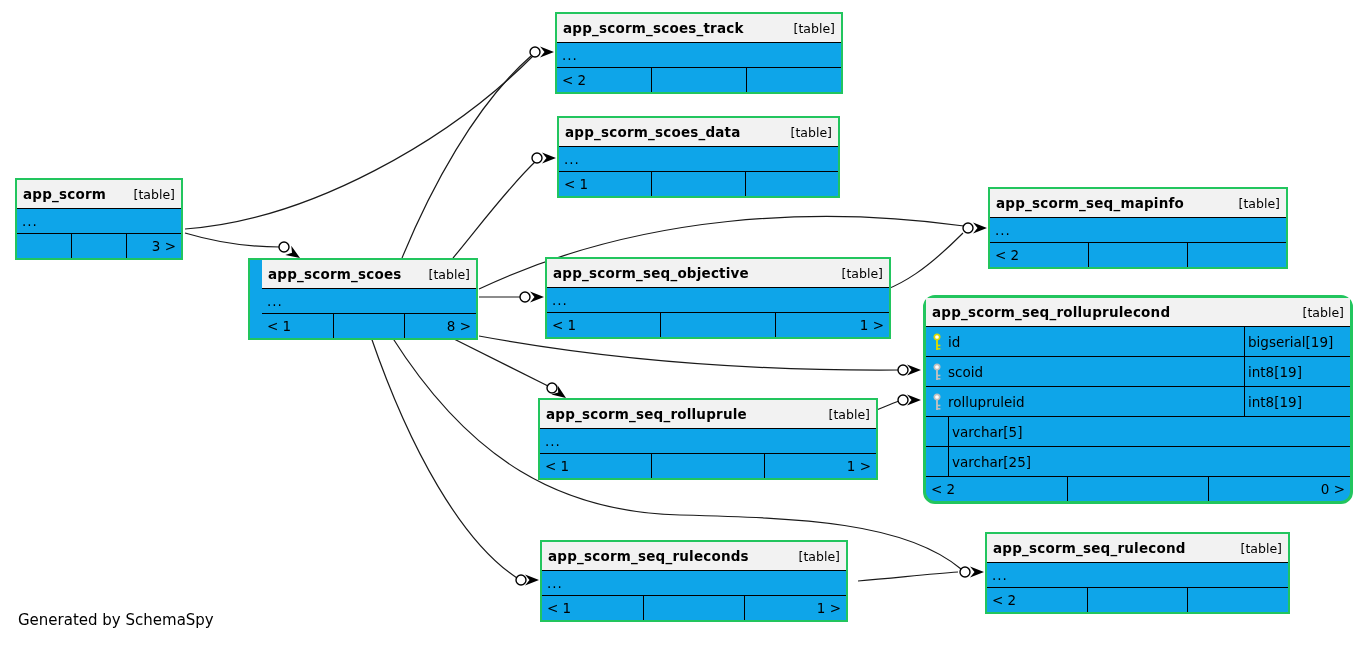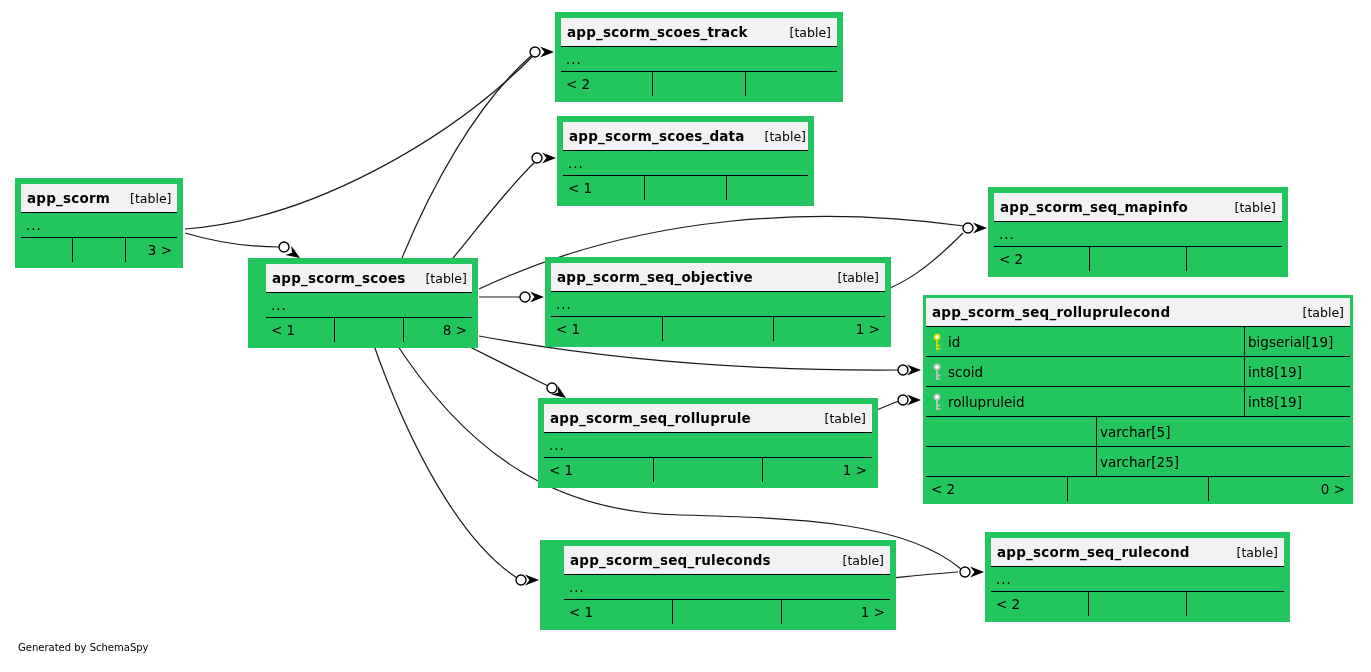--- a/index.html
+++ b/index.html
@@ -4,39 +4,39 @@
 <style>
   html,body{margin:0;padding:0;background:#ffffff;}
   #canvas{
     position:relative;width:1371px;height:672px;background:#ffffff;overflow:hidden;
     font-family:"DejaVu Sans","Liberation Sans",sans-serif;color:#000;
   }
   #edges{position:absolute;left:0;top:0;width:1371px;height:672px;}
   #edges path{fill:none;stroke:#1a1a1a;stroke-width:1.2;}
   #edges circle.ep{fill:#ffffff;stroke:#000;stroke-width:1.4;}
   #edges polygon.ah{fill:#000;stroke:none;}
-  .t{position:absolute;background:#22c55e;border:6px solid #22c55e;box-sizing:border-box;}
-  .t.emph{border-width:3px;}
+  .t{position:absolute;background:#0ea5e9;border:2px solid #22c55e;box-sizing:border-box;}
+  .t.emph{border-width:3px;border-radius:12px;}
   .th{display:flex;justify-content:space-between;align-items:center;height:28px;
       padding:0 6px;background:#f2f2f2;border-bottom:1px solid #000;}
   .tname{font-weight:bold;font-size:13.5px;letter-spacing:.2px;}
   .ttag{font-size:12.5px;margin-left:20px;}
   .trow{display:flex;align-items:center;height:24px;font-size:13.5px;}
-  .t.emph .trow{height:29px;justify-content:center;}
+  .t.emph .trow{height:29px;}
   .trow + .trow{border-top:1px solid #000;}
   .ellip{padding-left:5px;letter-spacing:1px;}
   .kcell{width:22px;flex:none;display:flex;justify-content:center;align-items:center;}
   .cname{flex:1;padding-right:4px;}
   .ctype{flex:none;width:99px;align-self:stretch;display:flex;align-items:center;
          border-left:1px solid #000;padding:0 3px;}
   .tf{display:flex;border-top:1px solid #000;height:24px;font-size:13.5px;}
   .fc{flex:1;display:flex;align-items:center;padding:0 5px;}
   .fc + .fc{border-left:1px solid #000;}
   .fc.right{justify-content:flex-end;}
-  #note{position:absolute;left:18px;top:642px;font-size:10px;}
+  #note{position:absolute;left:18px;top:611px;font-size:15px;}
 </style>
 </head>
 <body>
 
 <div id="canvas">
   <svg id="edges" xmlns="http://www.w3.org/2000/svg" viewBox="0 0 1371 672">
       <path d="M 185 229 C 310 220, 450 140, 535 54"></path>
       <path d="M 185 233 C 222 244, 252 247, 280 247"></path>
       <path d="M 402 258 C 430 190, 475 105, 531 56"></path>
       <path d="M 453 258 C 478 228, 510 185, 537 160"></path>
@@ -108,21 +108,21 @@
         <span class="tname">app_scorm_scoes_track</span>
         <span class="ttag">[table]</span>
       </div>
       <div class="trow ellip">...</div>
       <div class="tf">
         <span class="fc">&lt; 2</span>
         <span class="fc"></span>
         <span class="fc right"></span>
       </div>
     </div>
-    <div class="t" style="left: 557px; top: 116px; width: 257px;">
+    <div class="t" style="left: 557px; top: 116px; width: 283px;">
       <div class="th">
         <span class="tname">app_scorm_scoes_data</span>
         <span class="ttag">[table]</span>
       </div>
       <div class="trow ellip">...</div>
       <div class="tf">
         <span class="fc">&lt; 1</span>
         <span class="fc"></span>
         <span class="fc right"></span>
       </div>
@@ -223,21 +223,21 @@
         <span class="tname">app_scorm_seq_rolluprule</span>
         <span class="ttag">[table]</span>
       </div>
       <div class="trow ellip">...</div>
       <div class="tf">
         <span class="fc">&lt; 1</span>
         <span class="fc"></span>
         <span class="fc right">1 &gt;</span>
       </div>
     </div>
-    <div class="t" style="left: 540px; top: 540px; width: 356px; padding-left: 18px;">
+    <div class="t" style="left: 540px; top: 540px; width: 308px;">
       <div class="th">
         <span class="tname">app_scorm_seq_ruleconds</span>
         <span class="ttag">[table]</span>
       </div>
       <div class="trow ellip">...</div>
       <div class="tf">
         <span class="fc">&lt; 1</span>
         <span class="fc"></span>
         <span class="fc right">1 &gt;</span>
       </div>

